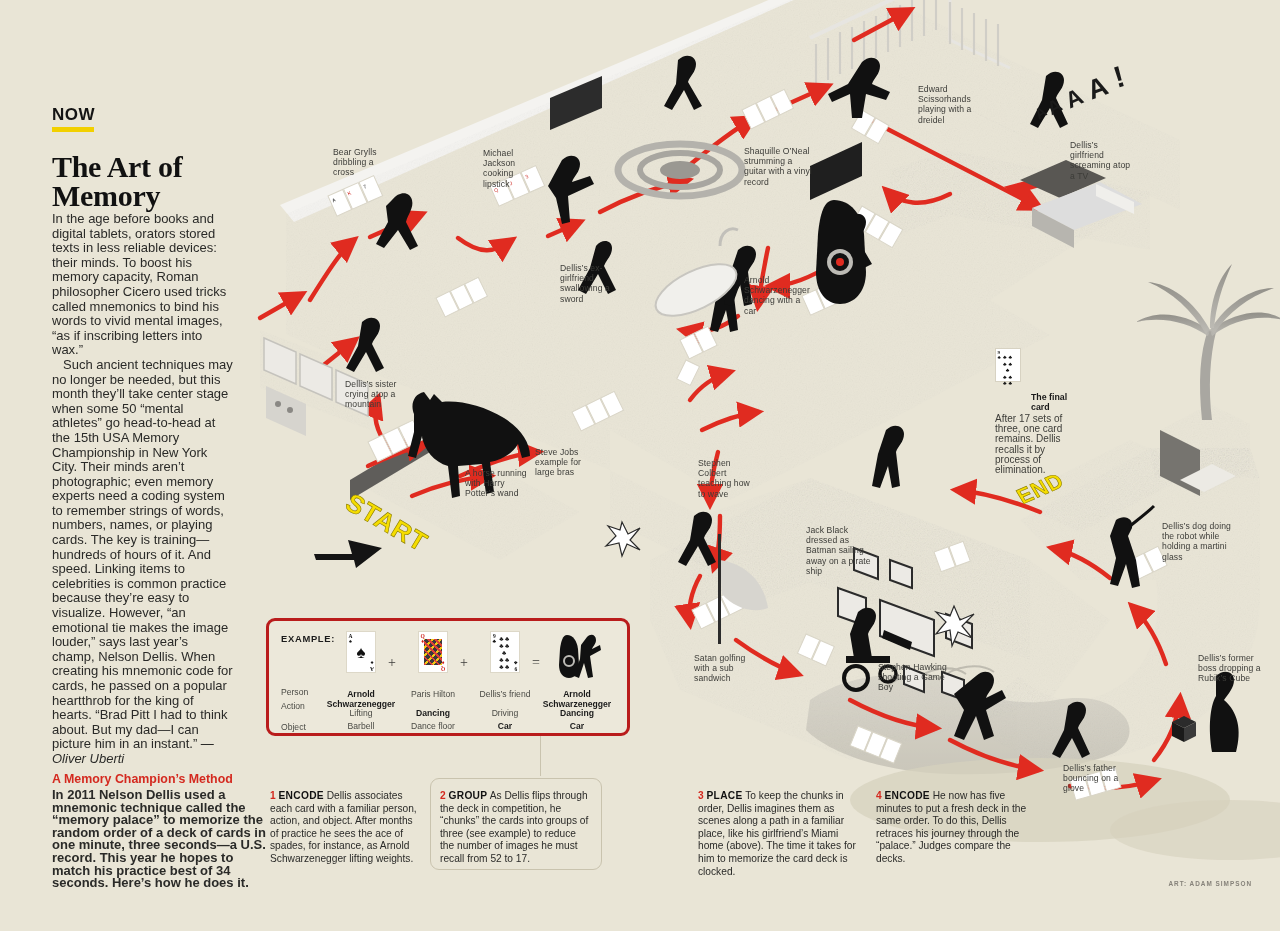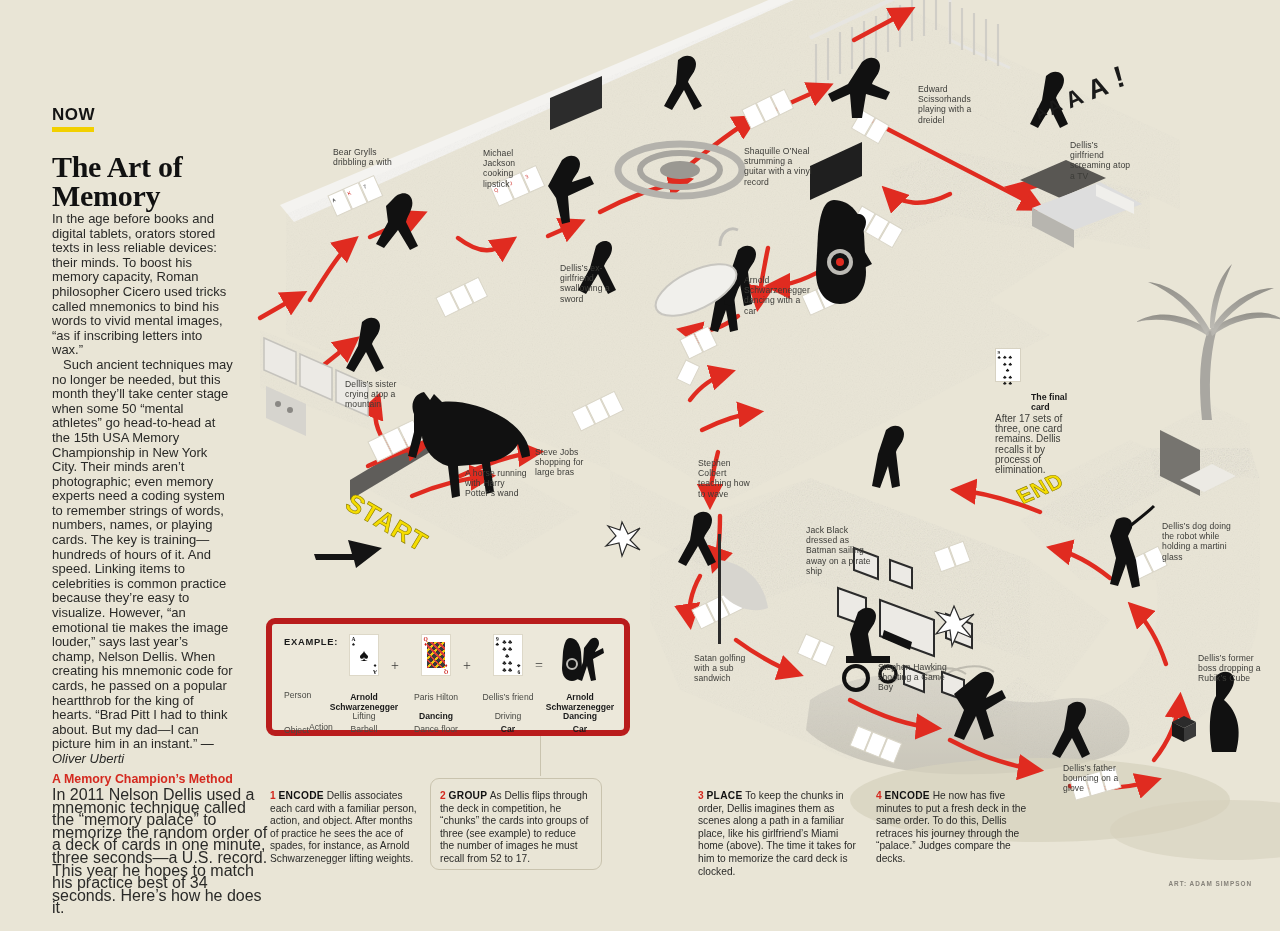--- a/index.html
+++ b/index.html
@@ -75,23 +75,24 @@
     top: 772px;
     width: 216px;
   }
   #method h2 {
     font-size: 12.4px;
     font-weight: bold;
     color: #d4291f;
     margin-bottom: 3px;
   }
   #method p {
-    font-size: 16px;
+    font-size: 13px;
     line-height: 12.6px;
     color: #2a2a28;
+    font-weight: bold;
   }
 
   .step {
     position: absolute;
     font-size: 10.2px;
     line-height: 12.6px;
     color: #2a2a28;
   }
   .step .num { color: #d4291f; font-weight: bold; }
   .step .kw { font-weight: bold; color: #111; letter-spacing: 0.3px; }
@@ -111,21 +112,21 @@
     background: rgba(0,0,0,0);
   }
 
   
   #example-box {
     position: absolute;
     left: 266px;
     top: 618px;
     width: 364px;
     height: 118px;
-    border: 6px solid #b91c1c;
+    border: 3px solid #b91c1c;
     border-radius: 9px;
     background: #ece8da;
   }
   #example-title {
     position: absolute;
     left: 12px;
     top: 12px;
     font-size: 9.4px;
     font-weight: bold;
     letter-spacing: 0.7px;
@@ -197,21 +198,21 @@
   #sym2 { left: 191px; }
   #sym3 { left: 263px; }
 
   .ex-rowlabel {
     position: absolute;
     left: 12px;
     font-size: 8.6px;
     color: #4a4a45;
   }
   #lab-person { top: 66px; }
-  #lab-action { top: 98px; margin-left: 25px; }
+  #lab-action { top: 80px; }
   #lab-object { top: 101px; }
 
   .ex-cell {
     position: absolute;
     width: 72px;
     text-align: center;
     font-size: 8.6px;
     line-height: 10px;
     color: #4a4a45;
   }
@@ -875,30 +876,30 @@
 
     <div class="ex-cell r-person c3">Dellis’s friend</div>
     <div class="ex-cell r-action c3">Driving</div>
     <div class="ex-cell r-object c3 b">Car</div>
 
     <div class="ex-cell r-person c4 b">Arnold Schwarzenegger</div>
     <div class="ex-cell r-action c4 b">Dancing</div>
     <div class="ex-cell r-object c4 b">Car</div>
   </div>
 
-  <div class="lbl" id="lbl-bear">Bear Grylls dribbling a with</div>
+  <div class="lbl" id="lbl-bear">Bear Grylls dribbling a cross</div>
   <div class="lbl" id="lbl-mj">Michael Jackson cooking lipstick</div>
   <div class="lbl" id="lbl-shaq">Shaquille O’Neal strumming a guitar with a vinyl record</div>
   <div class="lbl" id="lbl-edward">Edward Scissorhands playing with a dreidel</div>
   <div class="lbl" id="lbl-gfscream">Dellis’s girlfriend screaming atop a TV</div>
   <div class="lbl" id="lbl-exgf">Dellis’s ex-girlfriend swallowing a sword</div>
   <div class="lbl" id="lbl-arnold">Arnold Schwarzenegger dancing with a car</div>
   <div class="lbl" id="lbl-sister">Dellis’s sister crying atop a mountain</div>
   <div class="lbl" id="lbl-horse">A horse running with Harry Potter’s wand</div>
-  <div class="lbl" id="lbl-jobs">Steve Jobs shopping for large bras</div>
+  <div class="lbl" id="lbl-jobs">Steve Jobs example for large bras</div>
   <div class="lbl" id="lbl-colbert">Stephen Colbert teaching how to wave</div>
   <div class="lbl" id="lbl-satan">Satan golfing with a sub sandwich</div>
   <div class="lbl" id="lbl-jackblack">Jack Black dressed as Batman sailing away on a pirate ship</div>
   <div class="lbl" id="lbl-hawking">Stephen Hawking shooting a Game Boy</div>
   <div class="lbl" id="lbl-dog">Dellis’s dog doing the robot while holding a martini glass</div>
   <div class="lbl" id="lbl-boss">Dellis’s former boss dropping a Rubik’s Cube</div>
   <div class="lbl" id="lbl-father">Dellis’s father bouncing on a glove</div>
 
   <div id="final-callout">
     <div class="fc-card">

